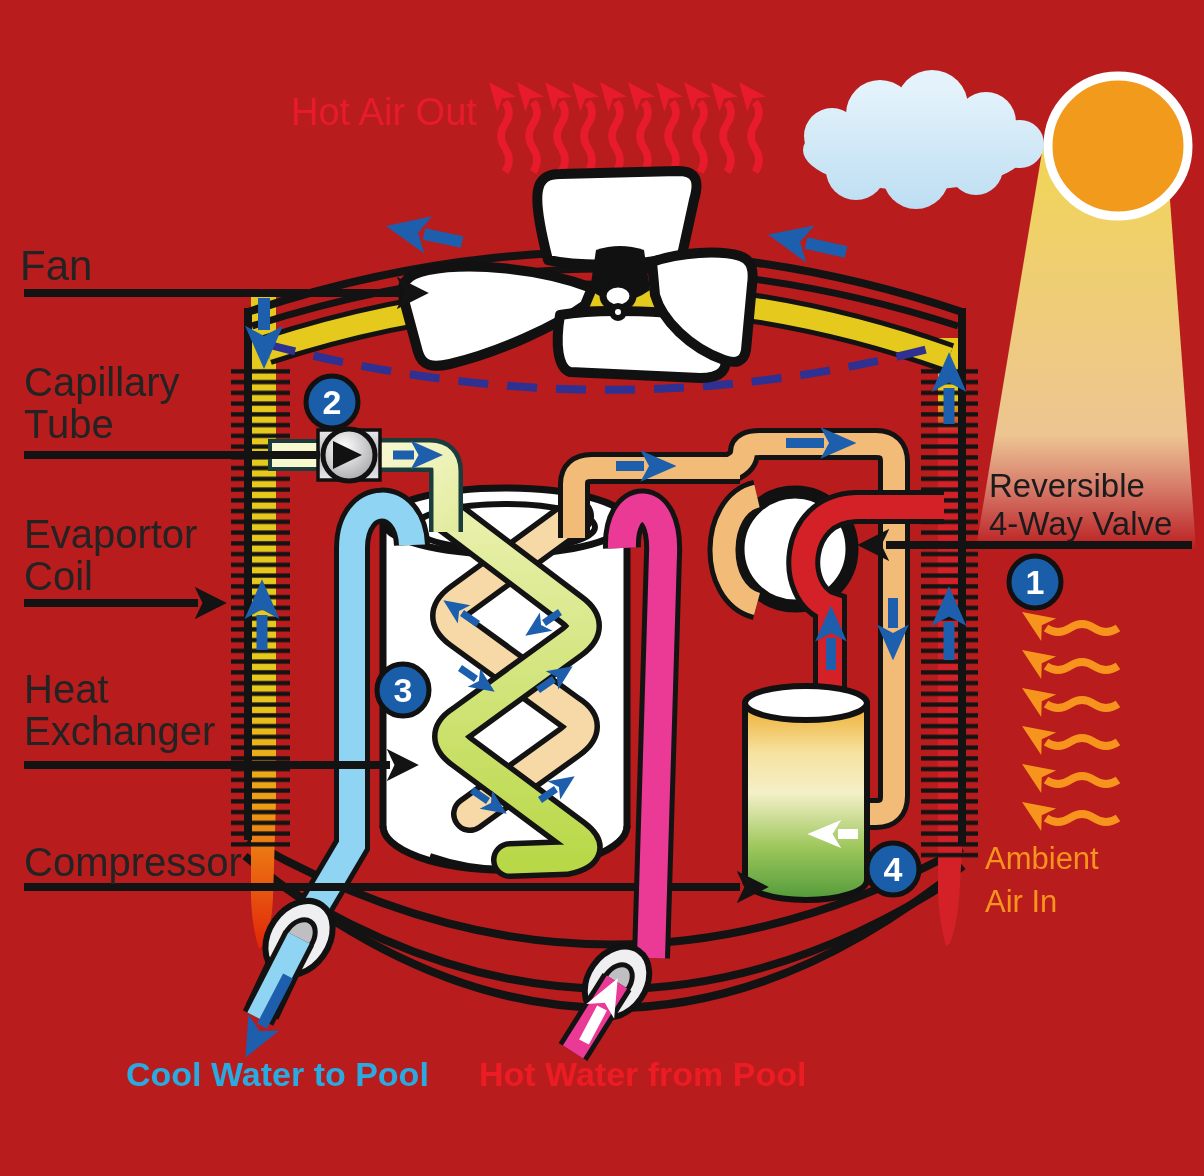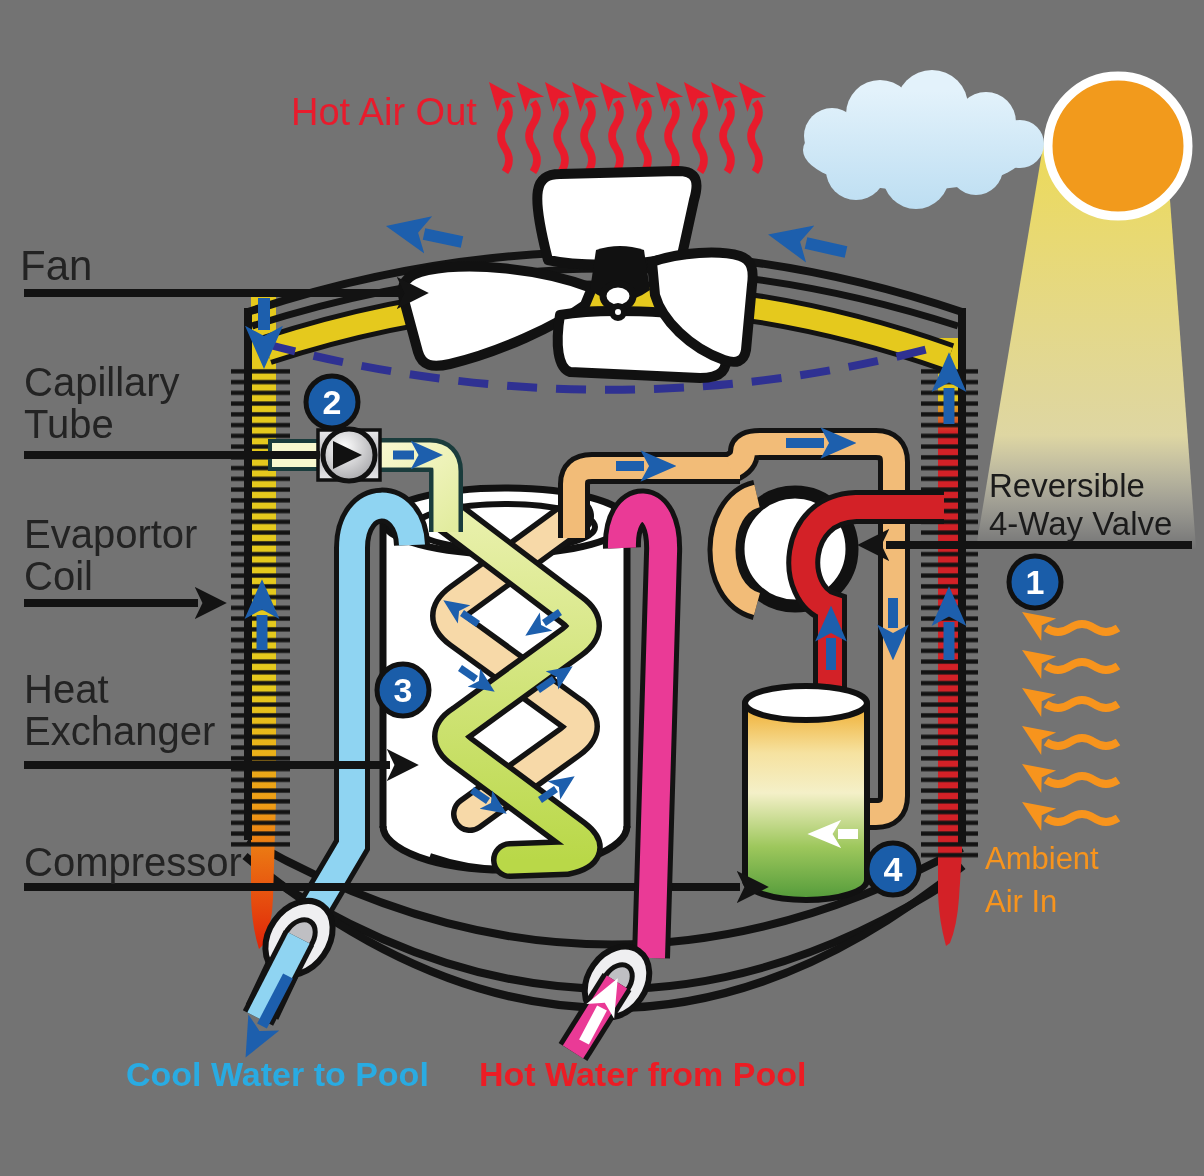--- a/index.html
+++ b/index.html
@@ -1,16 +1,16 @@
 <!DOCTYPE html>
 <html><head>
 <meta charset="utf-8">
 <style>
   html,body{margin:0;padding:0;background:#ffffff;}
-  .stage{width:1204px;height:1176px;position:relative;background:#737373;overflow:hidden;}
+  .stage{width:1204px;height:1176px;position:relative;background:#b91c1c;overflow:hidden;}
   svg{display:block;}
   text{font-family:"Liberation Sans", sans-serif;}
   .lbl{fill:#232323;font-size:40px;}
   .lbl-sm{fill:#1b1b1b;font-size:33px;}
   .badge-num{fill:#ffffff;font-size:34px;font-weight:bold;text-anchor:middle;}
   .red-lbl{fill:#e81b2c;font-size:38px;}
   .orange-lbl{fill:#f7941d;font-size:31px;}
   .cool-lbl{fill:#29abe2;font-size:34px;font-weight:bold;}
   .hot-lbl{fill:#ec1c24;font-size:34px;font-weight:bold;}
 </style>

